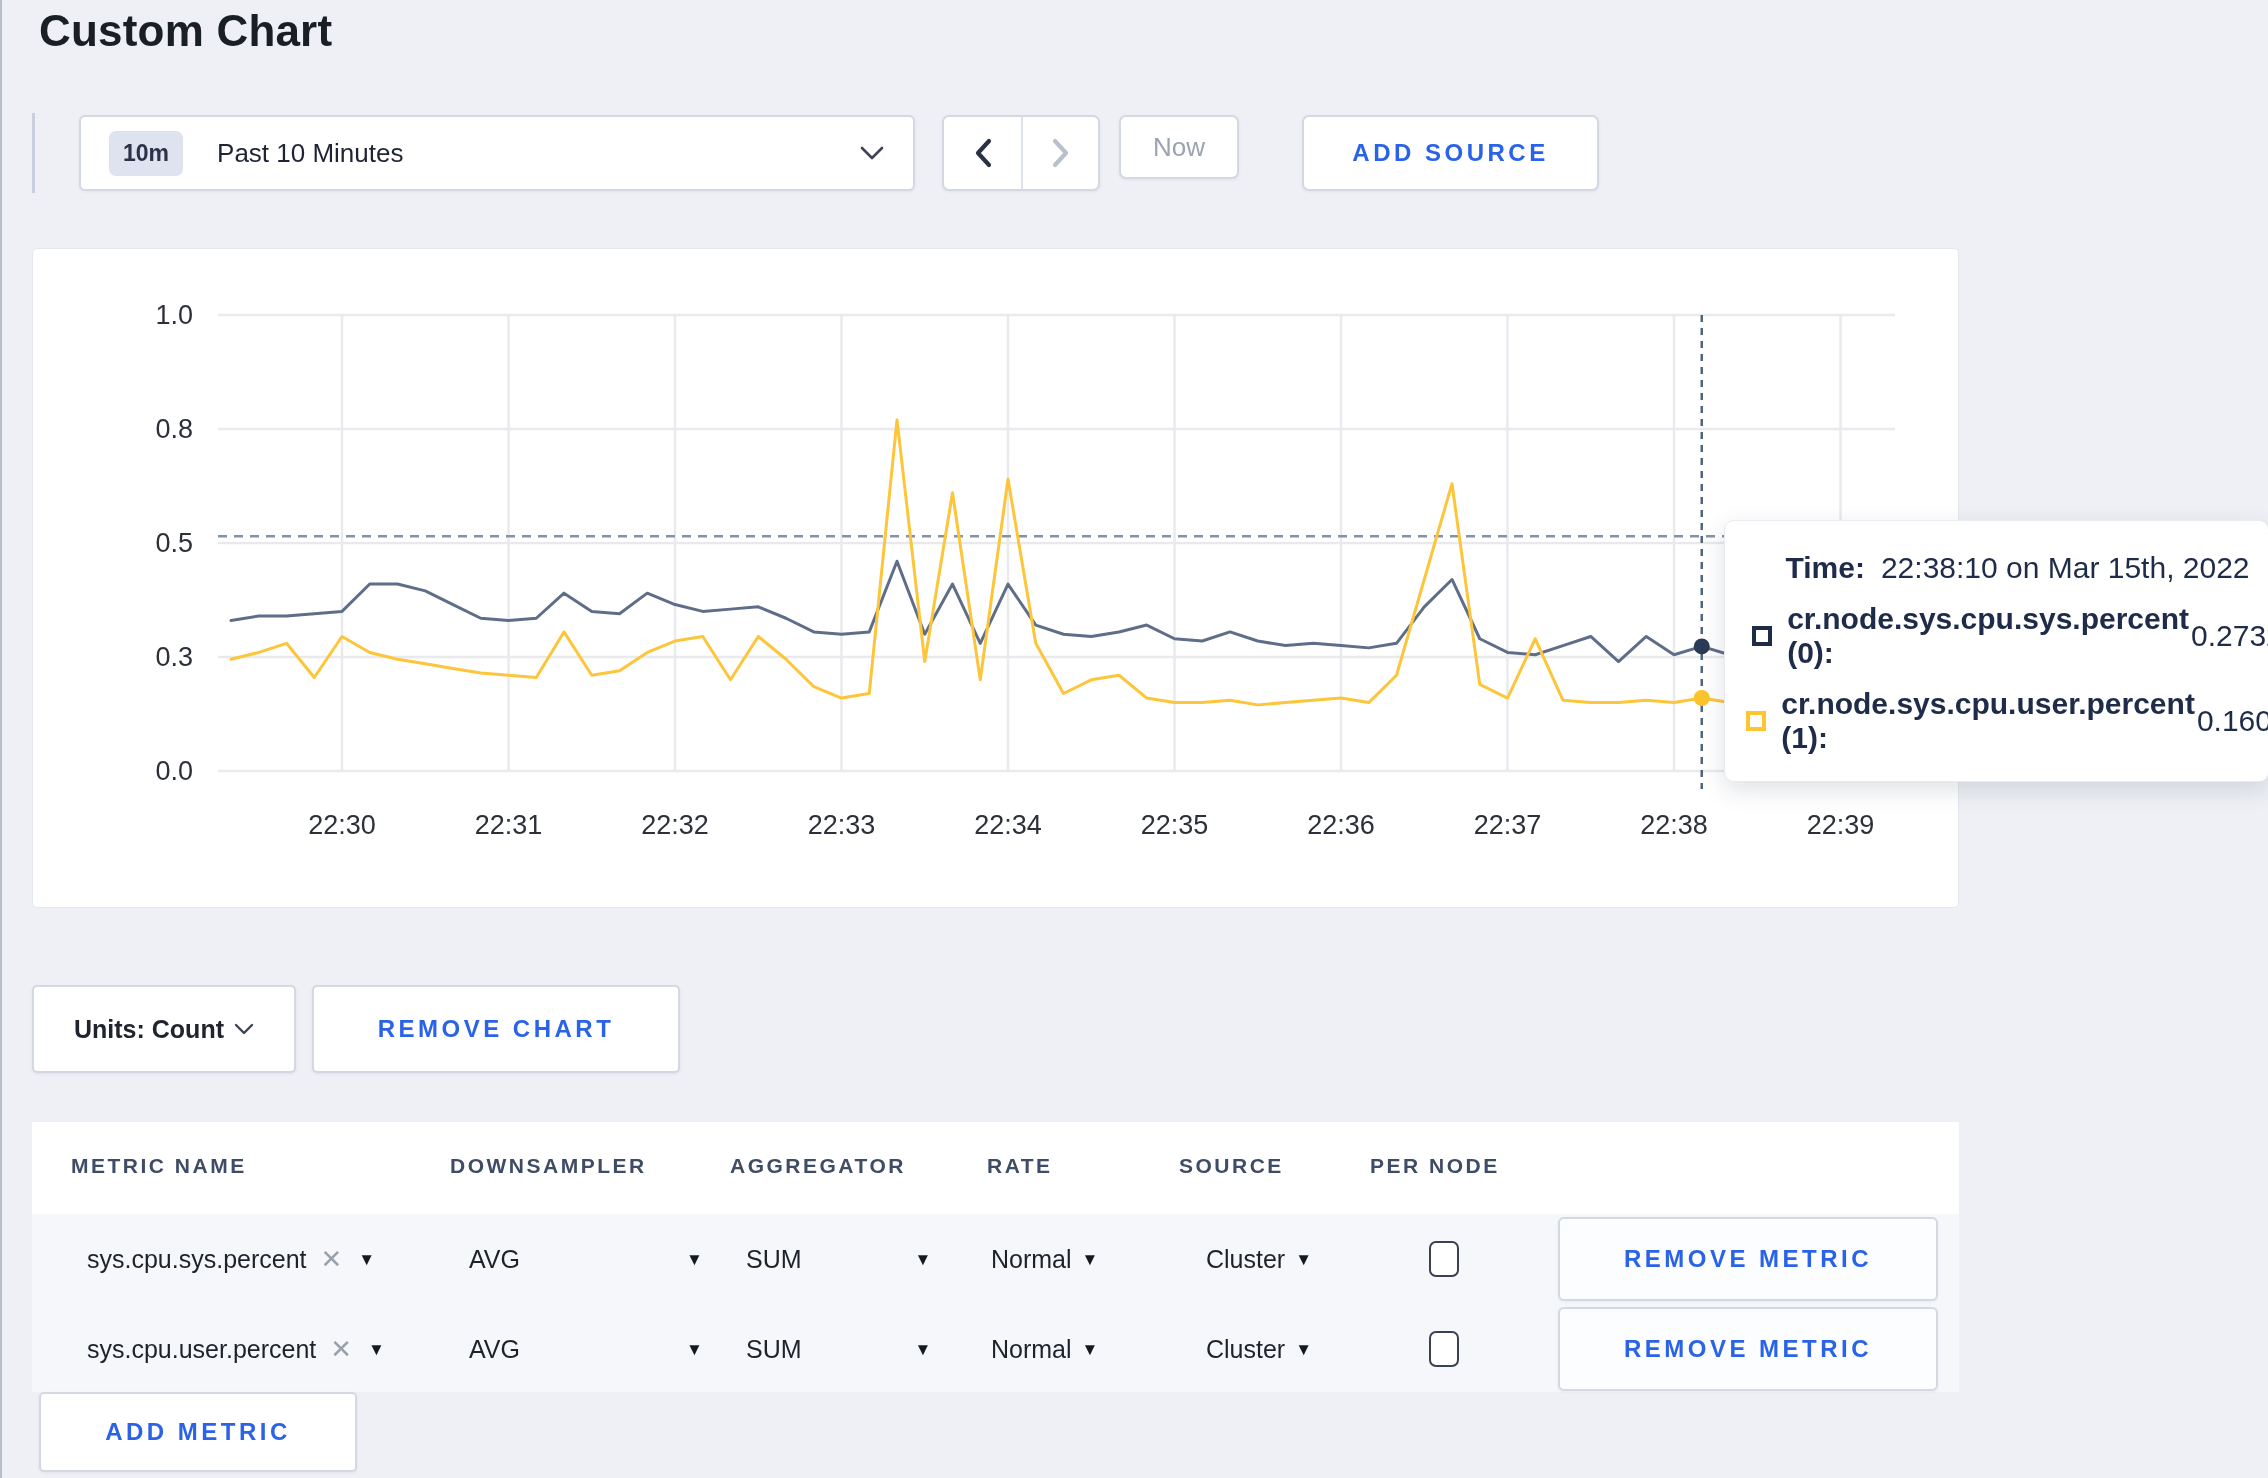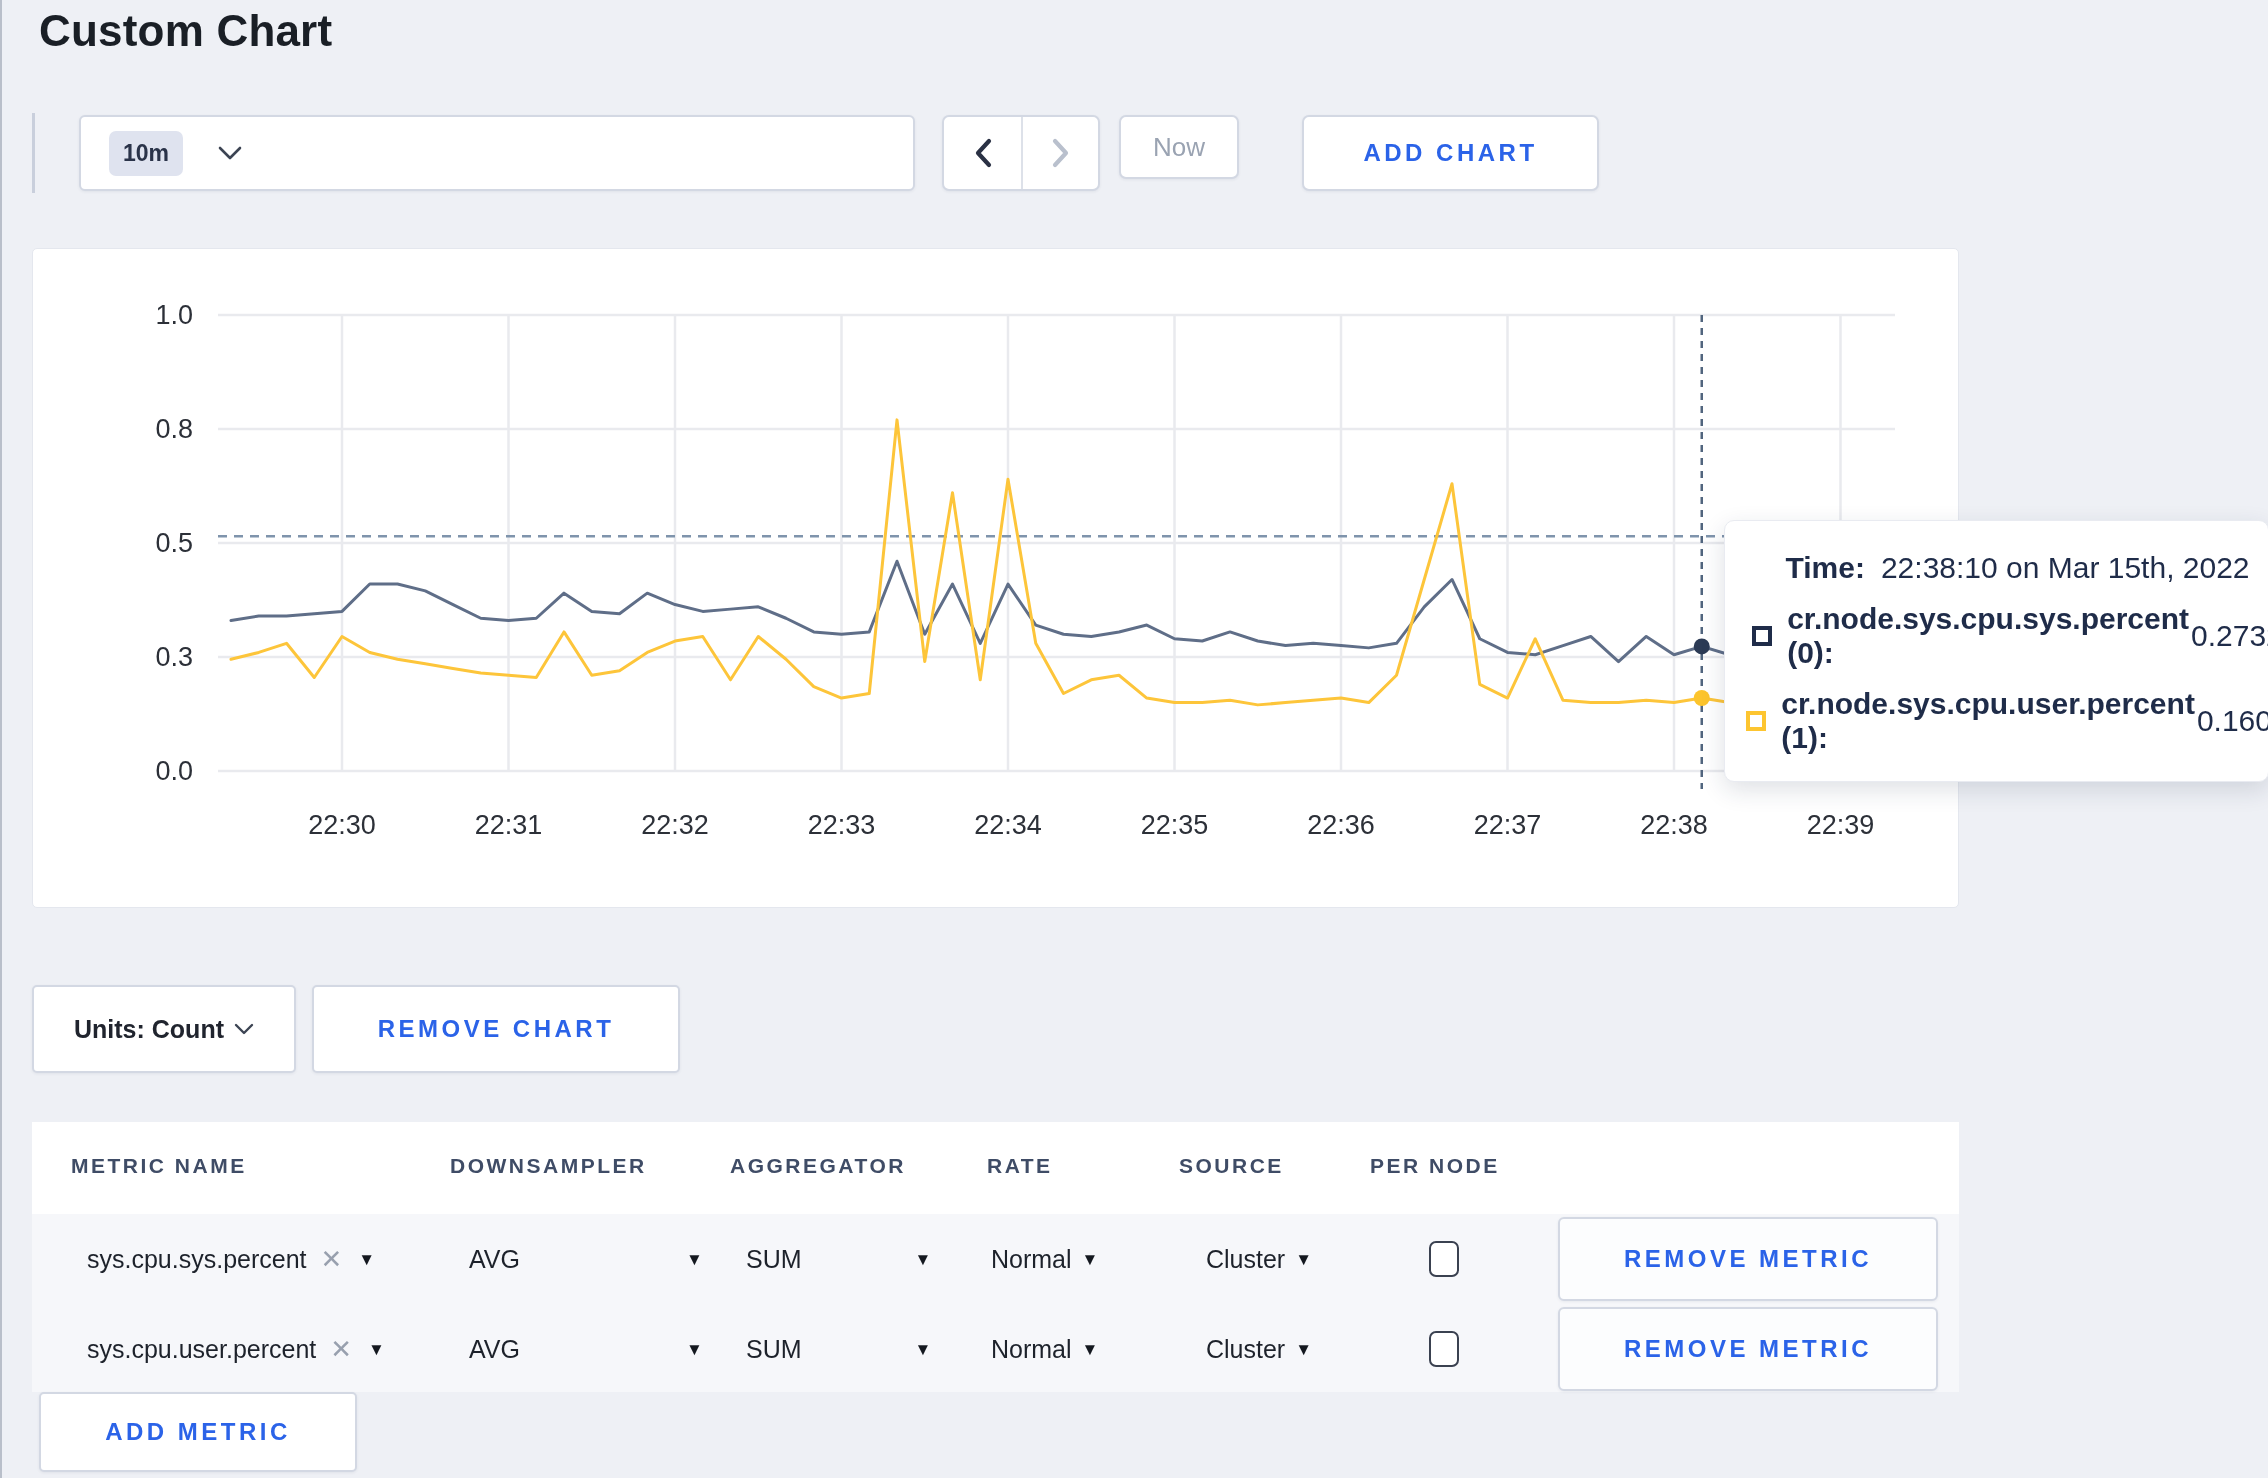--- a/index.html
+++ b/index.html
@@ -89,20 +89,21 @@
 </style>
 </head>
 <body>
 
 <div class="abs page-title">Custom Chart</div>
 
 <div class="abs time-divider"></div>
 
 <div class="abs btn time-dropdown">
   <span class="time-badge">10m</span>
+  <span class="time-label">Past 10 Minutes</span>
   <span class="chev">
     <svg width="26" height="16" viewBox="0 0 26 16">
         <polyline points="3,3 13,13 23,3" fill="none" stroke="#3c4453" stroke-width="2.6" stroke-linecap="round" stroke-linejoin="round"></polyline>
       </svg>
   </span>
 </div>
 
 <div class="abs btn arrow-group">
   <div class="arrow-half">
     <svg width="20" height="30" viewBox="0 0 20 30">
@@ -111,21 +112,21 @@
   </div>
   <div class="arrow-half">
     <svg width="20" height="30" viewBox="0 0 20 30">
         <polyline points="4,3 15,15 4,27" fill="none" stroke="#b9c0cd" stroke-width="4.2" stroke-linecap="round" stroke-linejoin="round"></polyline>
       </svg>
   </div>
 </div>
 
 <div class="abs btn now-btn">Now</div>
 
-<div class="abs btn add-chart-btn blue-caps">ADD CHART</div>
+<div class="abs btn add-chart-btn blue-caps">ADD SOURCE</div>
 
 <div class="abs chart-panel">
   <svg id="chart-svg" width="1927" height="660">
       <line x1="185" y1="522" x2="1862" y2="522" stroke="#e9eaee" stroke-width="2.5"></line>
       <text x="160" y="531" text-anchor="end" font-size="27" fill="#2c3038">0.0</text>
       <line x1="185" y1="408" x2="1862" y2="408" stroke="#e9eaee" stroke-width="2.5"></line>
       <text x="160" y="417" text-anchor="end" font-size="27" fill="#2c3038">0.3</text>
       <line x1="185" y1="294" x2="1862" y2="294" stroke="#e9eaee" stroke-width="2.5"></line>
       <text x="160" y="303" text-anchor="end" font-size="27" fill="#2c3038">0.5</text>
       <line x1="185" y1="180" x2="1862" y2="180" stroke="#e9eaee" stroke-width="2.5"></line>

